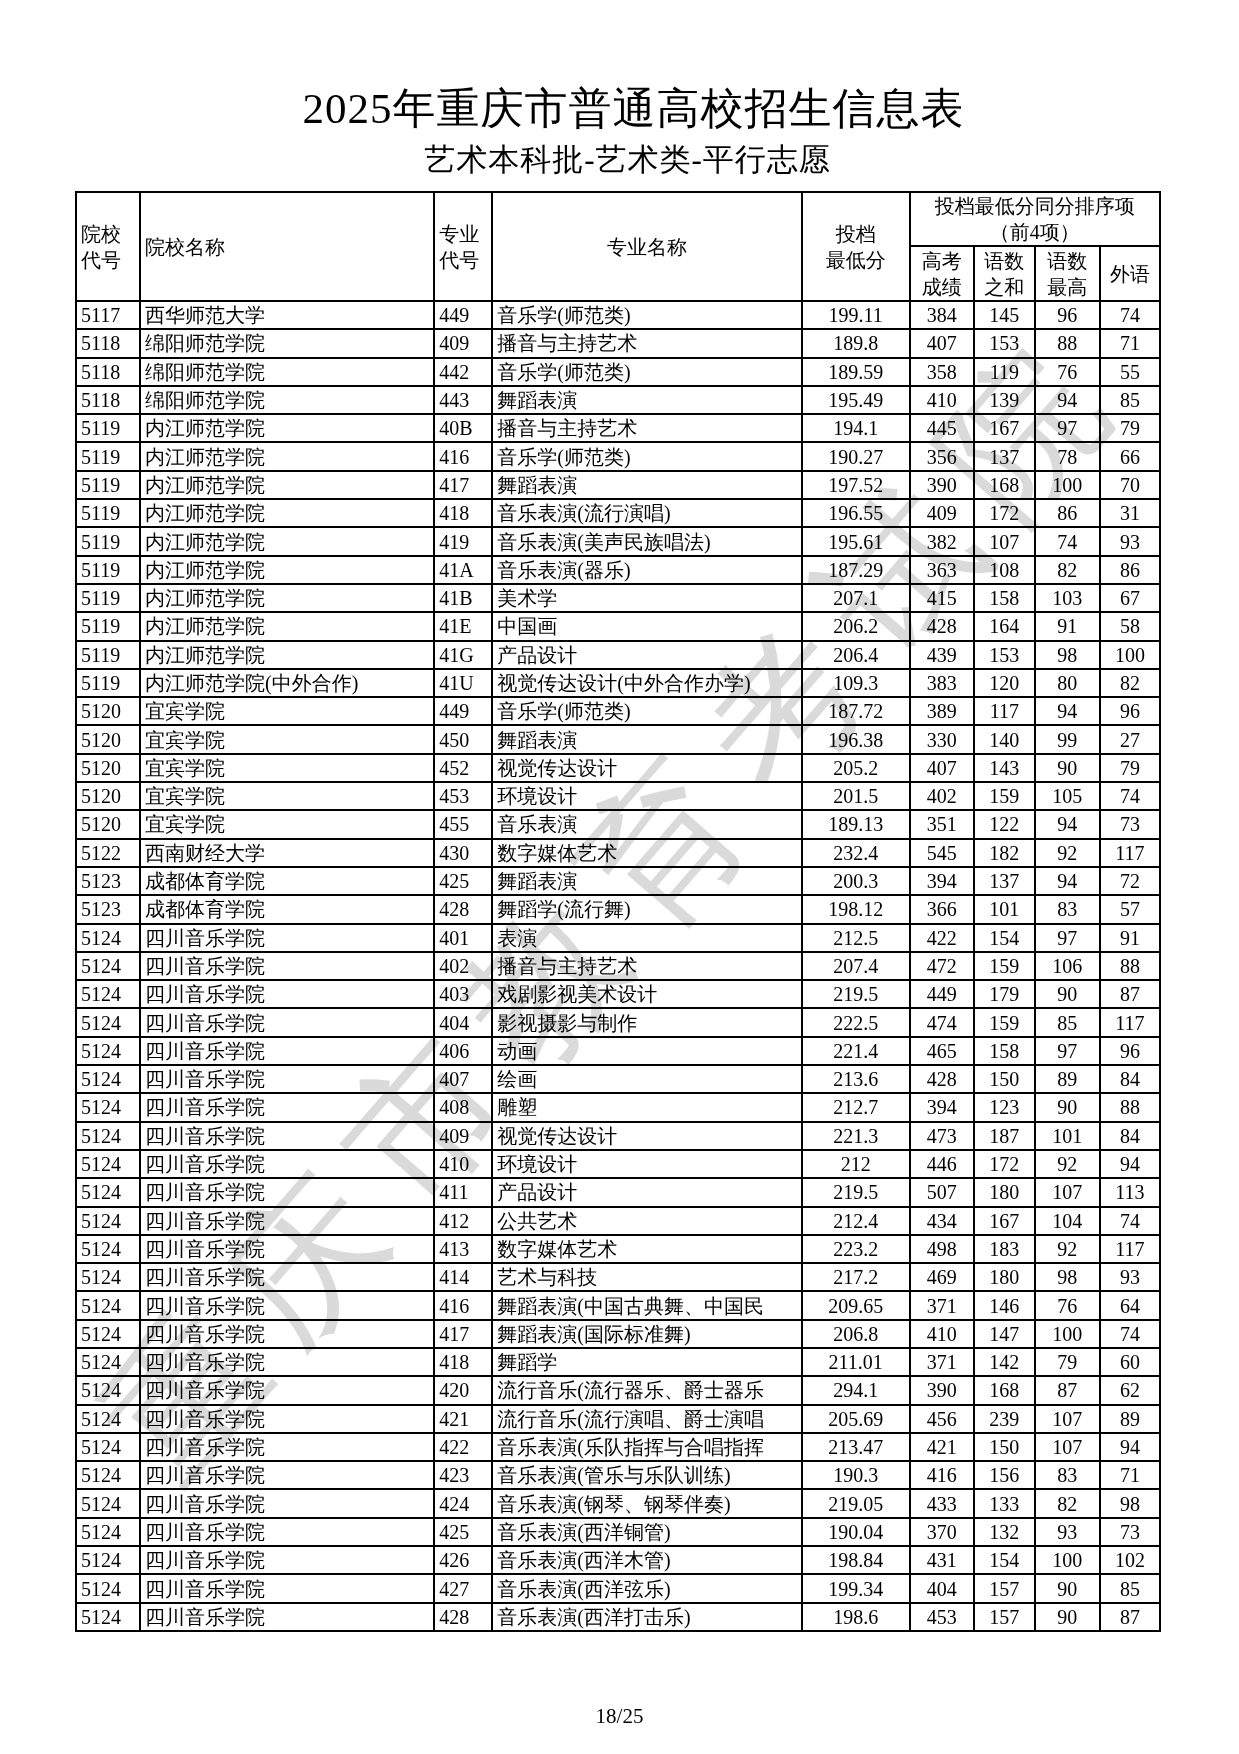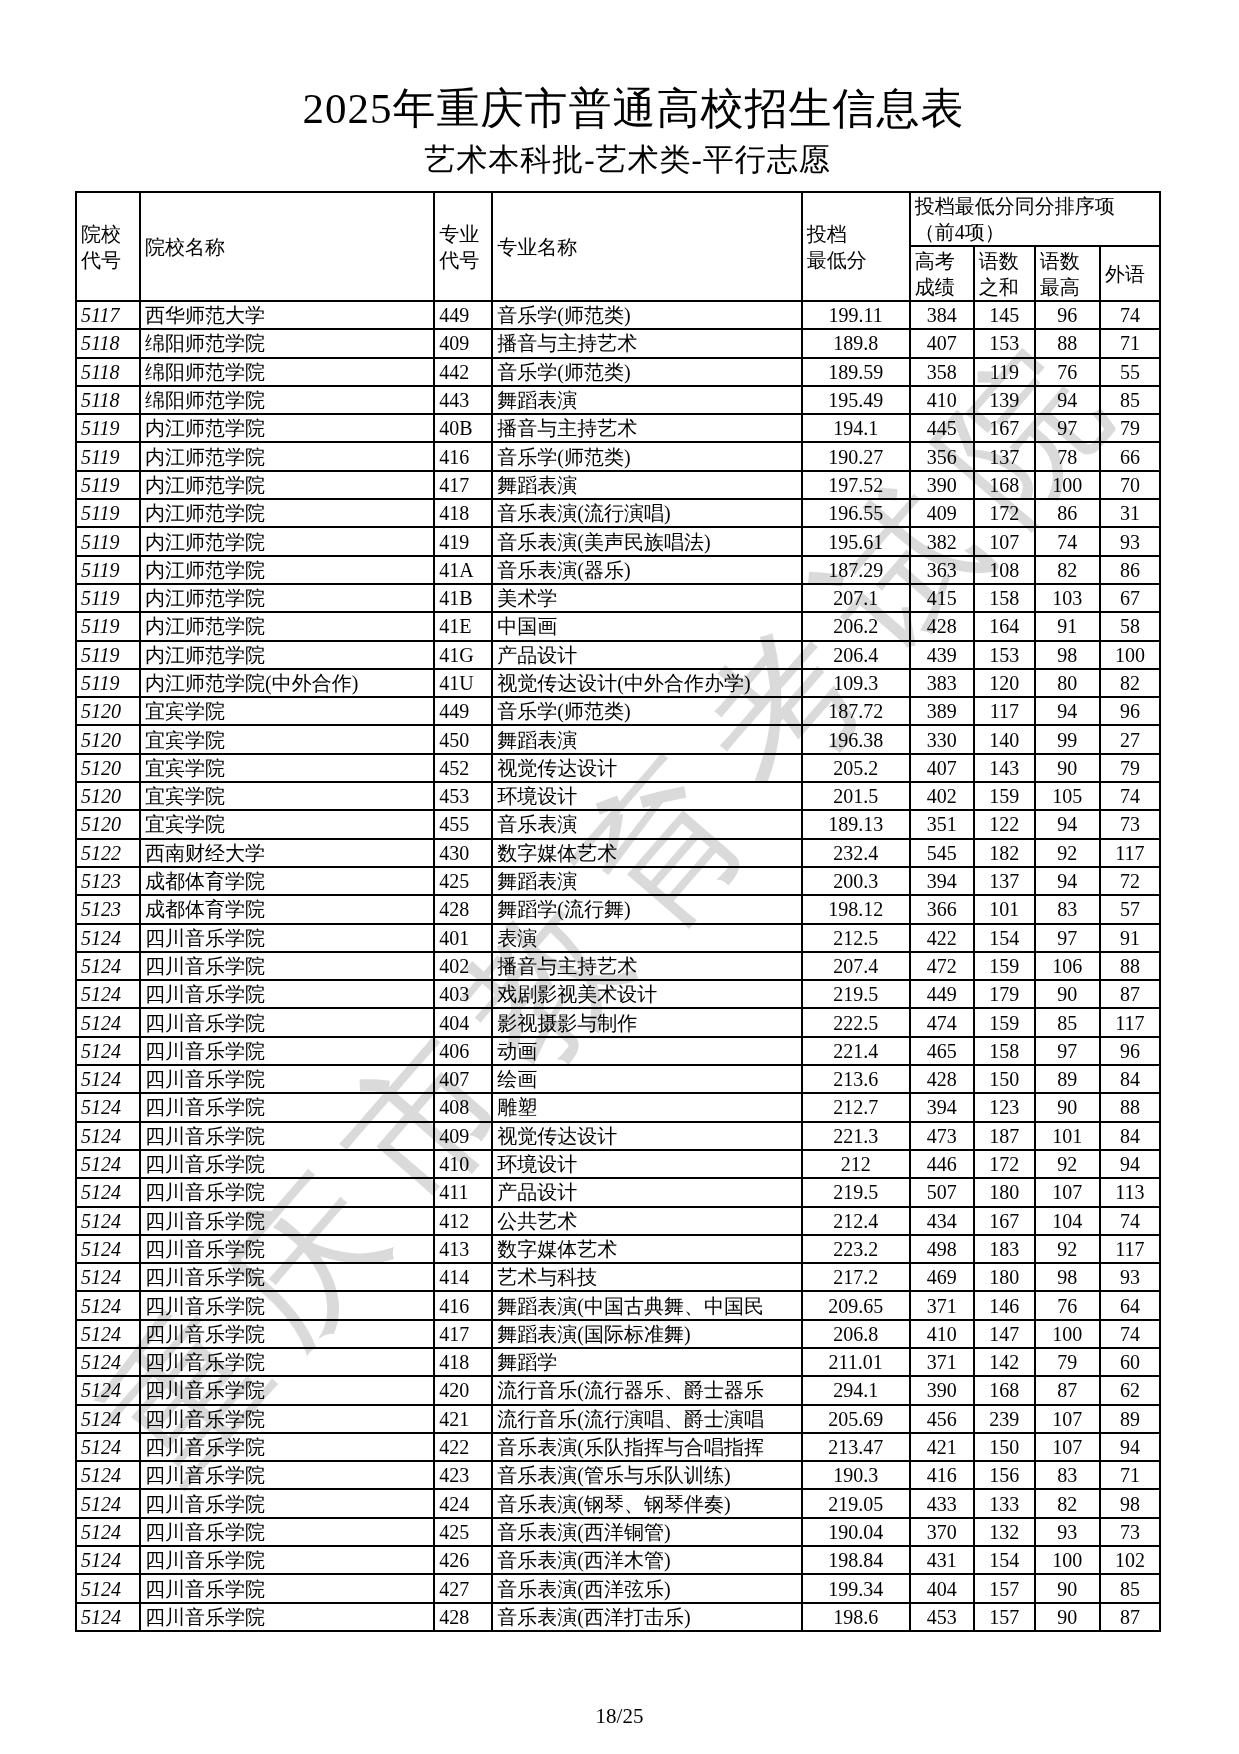--- a/index.html
+++ b/index.html
@@ -62,28 +62,28 @@
     padding:0 4px;
     overflow:hidden;
     white-space:nowrap;
     background:transparent;
   }
   table.main thead th{
     white-space:pre-line;
     line-height:26px;
   }
   th.h-left{text-align:left;}
-  th.h-center{text-align:left;}
+  th.h-center{text-align:center;}
   .group-head{height:53px;}
   .sub-head th{height:53px;}
   table.main tbody td{
     height:26.3px;
     line-height:26px;
   }
-  td.c0{text-align:left;padding-left:5px;font-style:italic;}
+  td.c0{text-align:left;padding-left:5px;}
   td.c1{text-align:left;padding-left:6px;}
   td.c2{text-align:left;padding-left:5px;}
   td.c3{text-align:left;padding-left:6px;}
   td.c4,td.c5,td.c6,td.c7,td.c8{text-align:center;}
   .page-number{
     position:absolute;
     left:0;top:1704px;width:100%;
     text-align:center;
     font-size:21px;
     z-index:1;

